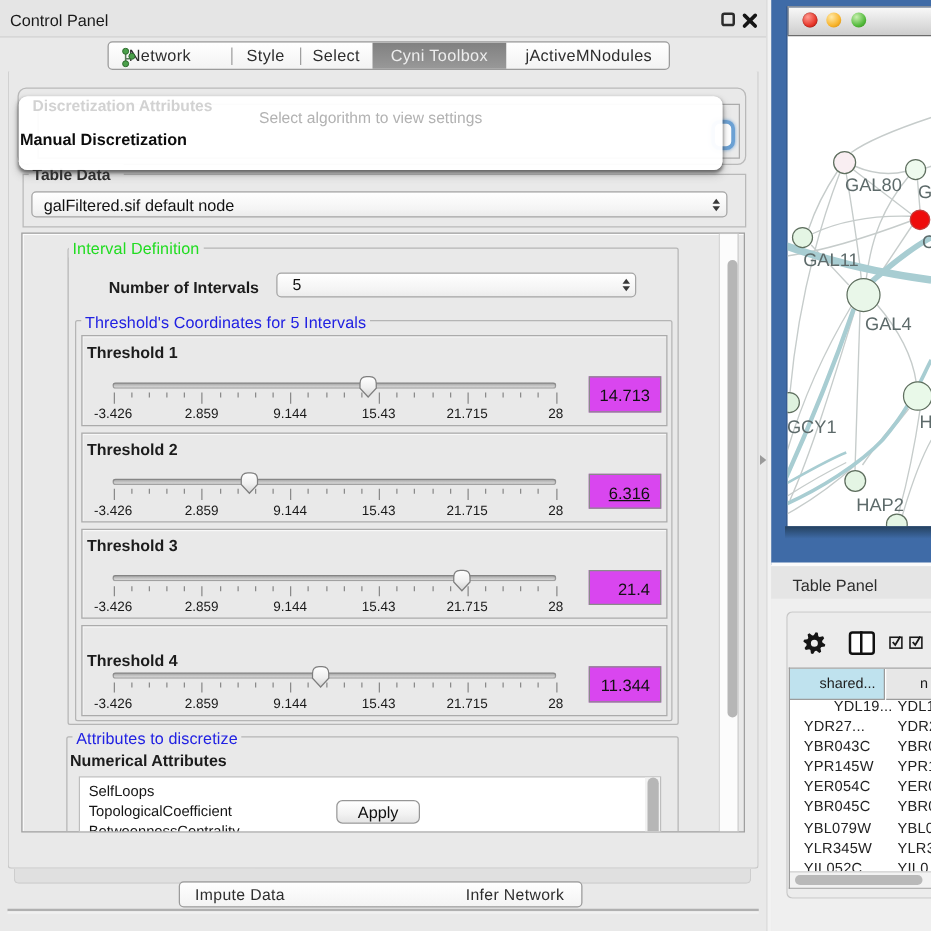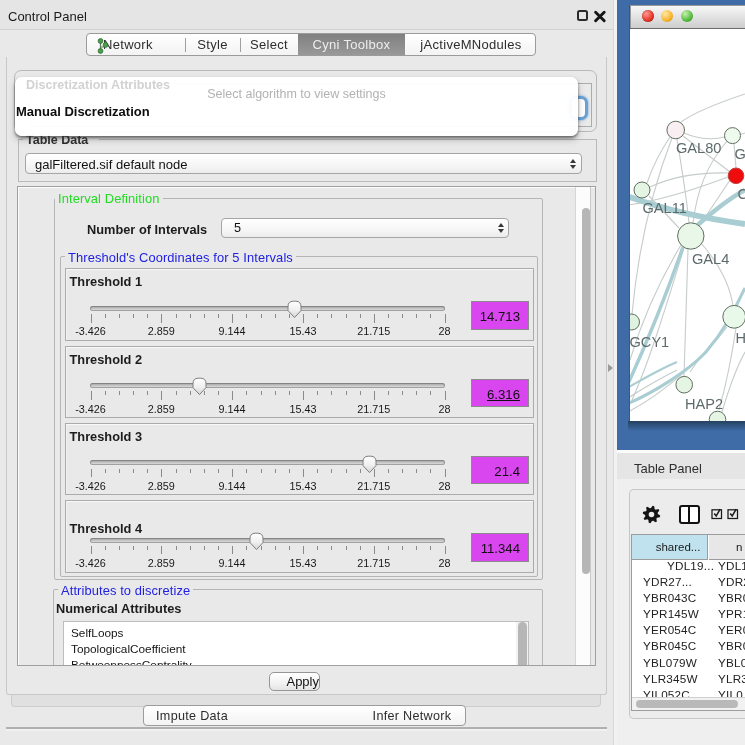--- a/index.html
+++ b/index.html
@@ -270,21 +270,21 @@
     <div class="abs listitem" style="left:53px;top:439.3px;">SelfLoops</div>
     <div class="abs listitem" style="left:53px;top:455.1px;">TopologicalCoefficient</div>
     <div class="abs listitem" style="left:53px;top:470.9px;">BetweennessCentrality</div>
     <div class="abs" style="left:498px;top:435px;width:12px;height:78px;background:#f2f2f2;"></div>
     <div class="abs" style="left:499.5px;top:435px;width:9px;height:78px;background:#b6b6b6;border-radius:4.5px;"></div>
   </div>
   <div class="abs" style="left:575px;top:187px;width:1px;height:478px;background:#d6d6d6;"></div>
   <div class="abs" style="left:576px;top:187px;width:15px;height:478px;background:#fcfcfc;border-right:1px solid #c9c9c9;"></div>
   <div class="abs" style="left:582px;top:208px;width:8px;height:366px;background:#b6b6b6;border-radius:4.5px;"></div>
 
-  <div class="abs" style="left:269px;top:672px;width:51px;height:19px;border:1px solid #969696;border-radius:5px;background:linear-gradient(#ffffff,#f2f2f2 60%,#e4e4e4);text-align:right;font-size:13px;color:#111;line-height:17px;">Apply</div>
+  <div class="abs" style="left:269px;top:640px;width:67px;height:19px;border:1px solid #969696;border-radius:5px;background:linear-gradient(#ffffff,#f2f2f2 60%,#e4e4e4);text-align:center;font-size:13px;color:#111;line-height:17px;">Apply</div>
 
   <div class="abs" style="left:143px;top:705px;">
       <div class="abs" style="left:0px;top:0px;width:323px;height:21px;background:linear-gradient(#ffffff,#f3f3f3);border:1px solid #9b9b9b;border-radius:4px;overflow:hidden;">
         <div style="position:absolute;left:0px;top:0;width:96px;height:21px;color:#2d2d2d;font-size:12.6px;letter-spacing:0.3px;text-align:center;line-height:20px;">Impute Data</div>
         <div style="position:absolute;left:213px;top:0;width:110px;height:21px;color:#2d2d2d;font-size:12.6px;letter-spacing:0.3px;text-align:center;line-height:20px;">Infer Network</div>
       </div>
     </div>
   <div class="abs" style="left:6px;top:727.3px;width:601px;height:1.3px;background:#b0b0b0;"></div>
   <div class="abs" style="left:6px;top:728.6px;width:601px;height:2px;background:#f1f1f1;"></div>
 

